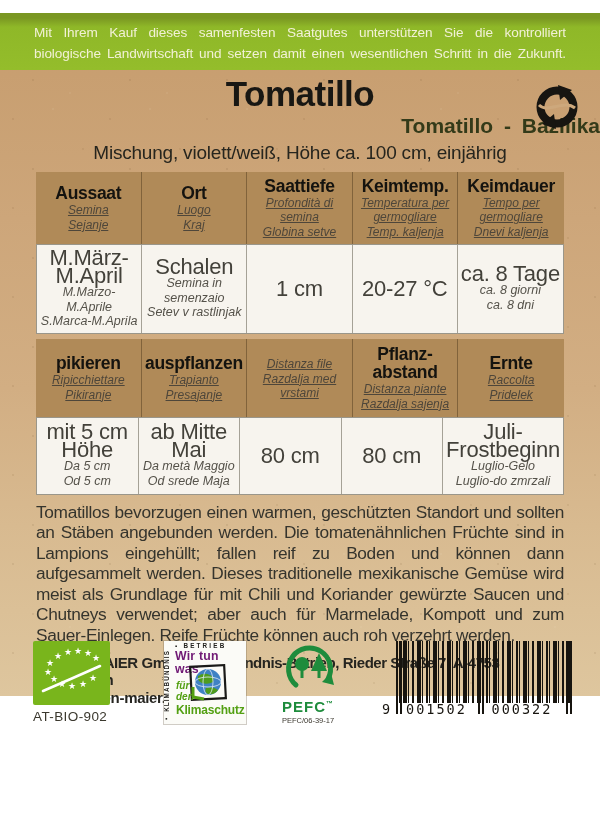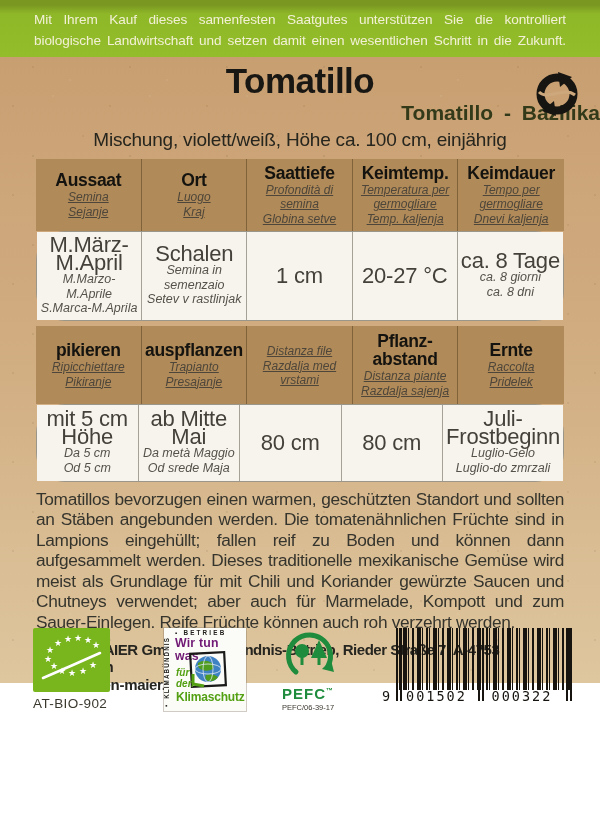--- a/index.html
+++ b/index.html
@@ -6,34 +6,35 @@
   body{width:600px;height:828px;overflow:hidden;font-family:"Liberation Sans",sans-serif;}
   .page{position:relative;width:600px;height:683px;
     background:
       radial-gradient(2px 1.5px at 13px 17px, rgba(96,62,22,.22), transparent 70%),
       radial-gradient(1.5px 1px at 53px 7px, rgba(255,250,225,.45), transparent 70%),
       radial-gradient(2px 2px at 83px 47px, rgba(96,62,22,.16), transparent 70%),
       radial-gradient(1.5px 1.5px at 33px 67px, rgba(70,45,15,.25), transparent 70%),
       radial-gradient(1.5px 1px at 70px 80px, rgba(255,250,220,.4), transparent 70%),
       linear-gradient(180deg,#c69c6d 0%,#cda67a 30%,#d2ae83 55%,#d8ba90 75%,#dec69e 100%);
     background-size:97px 89px,97px 89px,97px 89px,97px 89px,97px 89px,100% 100%;
+    margin-top:13px;
   }
   
   .banner{height:57px;background:linear-gradient(180deg,#7a9722 0 5px,#8fb828 14px,#94bd2b);
     padding:9px 34px 0 34px;box-sizing:border-box;}
   .banner div{color:#f2f1d6;font-size:13.6px;line-height:21px;letter-spacing:-0.1px;
     text-align:justify;text-align-last:justify;}
   
   .head{ text-align:center;margin-top:5px;}
   .title{font-size:35px;font-weight:bold;color:#181713;letter-spacing:-0.5px;line-height:38px;}
   .subtitle{font-size:21px;font-weight:bold;color:#333a19;word-spacing:5px;line-height:24px;margin-top:1px;text-align:right;}
   .desc{font-size:19px;color:#26251e;letter-spacing:-0.2px;line-height:24px;margin-top:3px;}
   .recycle{position:absolute;top:71px;right:20px;}
   
-  .ptable{margin:0 36px;display:grid;grid-template-columns:repeat(5,1fr);border-radius:29px;}
+  .ptable{margin:0 36px;display:grid;grid-template-columns:repeat(5,1fr);}
   .t1{margin-top:7px;}
   .t2{margin-top:5px;}
   .hcell{background:#b08a58;border-right:1px solid rgba(74,50,24,.45);display:flex;flex-direction:column;
     justify-content:center;align-items:center;text-align:center;padding:5px 3px;box-sizing:border-box;}
   .hcell:last-child{border-right:none;}
   .h1 .hcell{min-height:70px;} .h2 .hcell{min-height:78px;}
   .htitle{font-size:17.5px;font-weight:bold;color:#14130f;letter-spacing:-0.3px;line-height:18px;}
   .hsub{font-size:12px;font-style:italic;color:#4e463a;line-height:14px;margin-top:1px;text-decoration:underline;}
   .vrow{border:1px solid #9a968a;}
   .vcell{background:#f7f4ee;border-right:1px solid #a5a196;display:flex;flex-direction:column;

